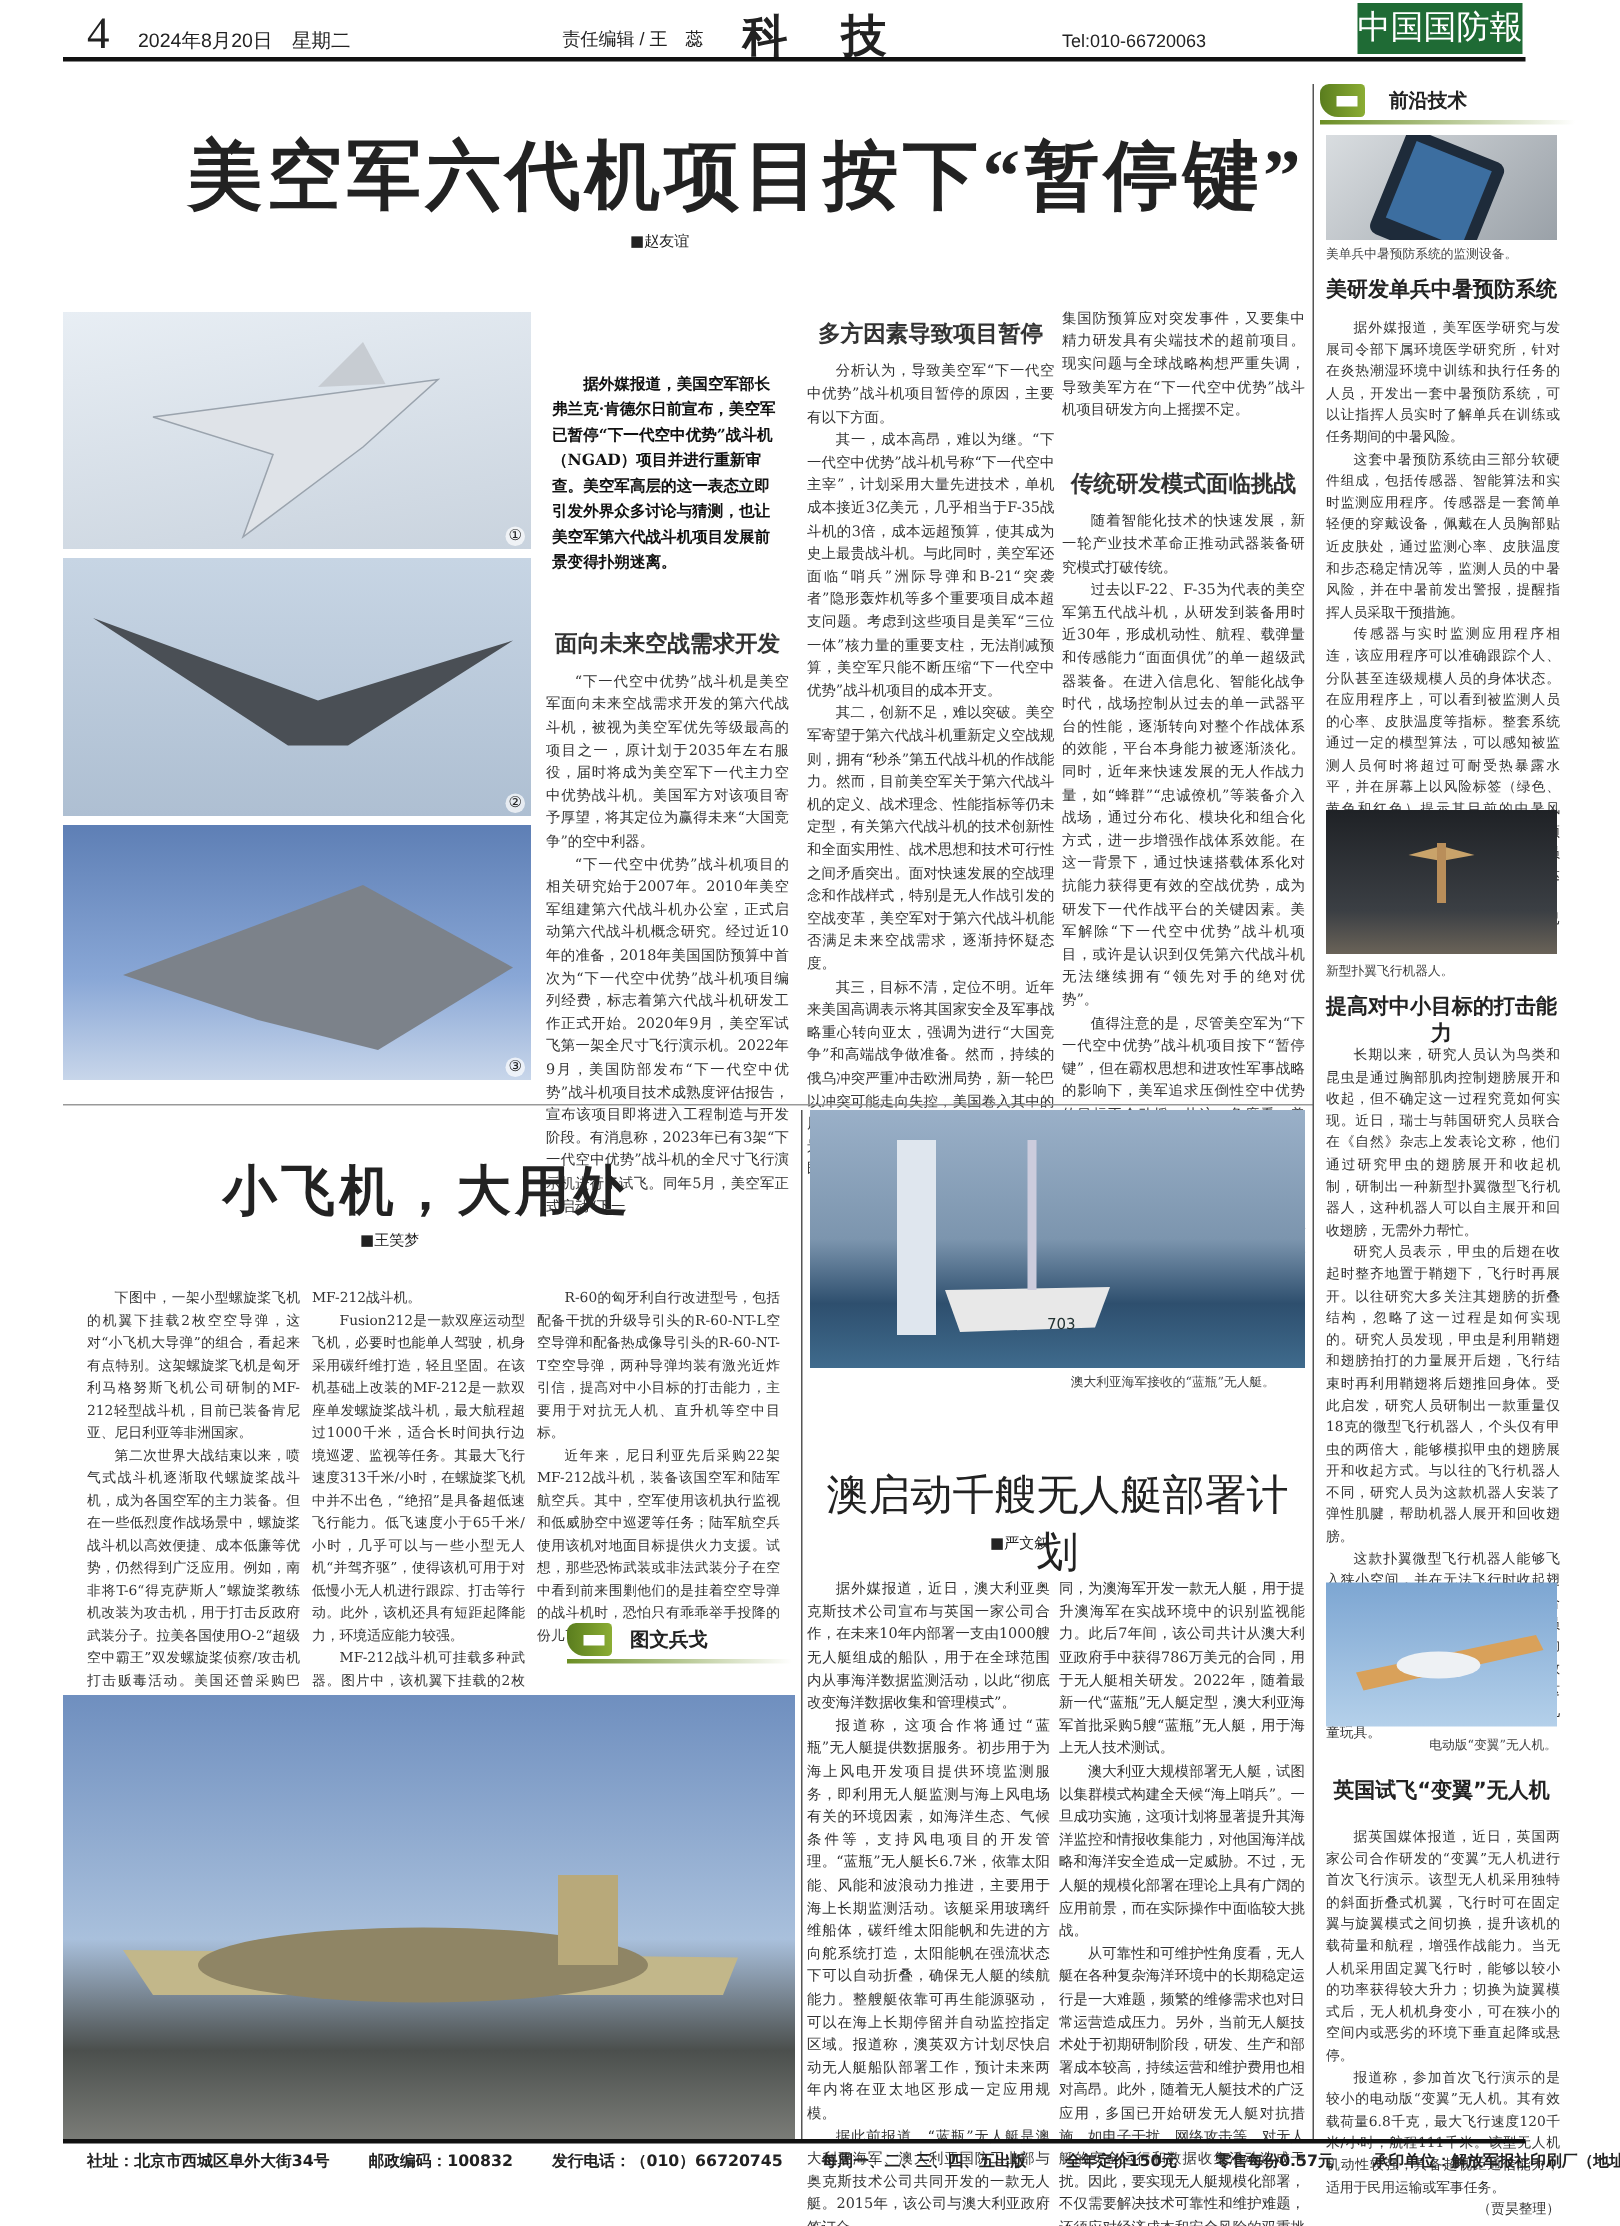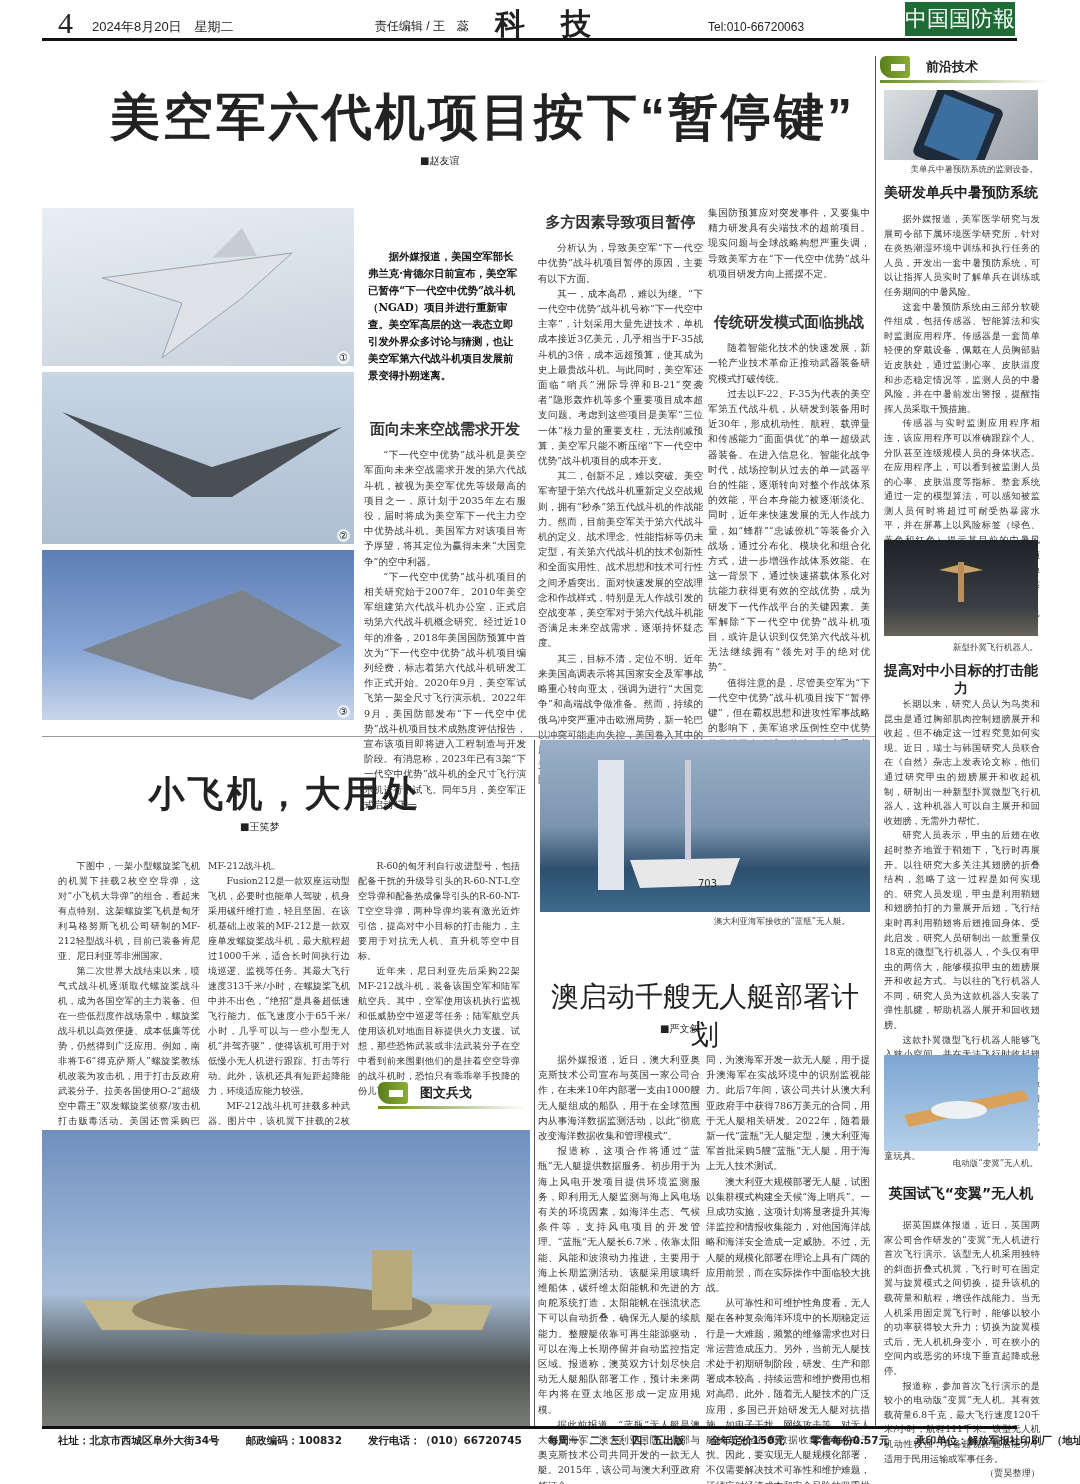--- a/index.html
+++ b/index.html
@@ -5,35 +5,35 @@
 *{box-sizing:border-box;margin:0;padding:0}
 body{width:1080px;height:1484px;background:#fff;font-family:"DejaVu Serif",serif;color:#222;position:relative;overflow:hidden}
 .abs{position:absolute}
 .hdr-num{left:58px;top:6px;font-size:30px;font-family:"Liberation Serif",serif}
 .hdr-date{left:92px;top:18px;font-size:13px;font-family:"Liberation Sans",sans-serif}
 .hdr-editor{left:375px;top:18px;font-size:12px;font-family:"Liberation Sans",sans-serif}
 .hdr-sec{left:495px;top:4px;font-size:30px;font-weight:bold;font-family:"DejaVu Sans",sans-serif;letter-spacing:36px}
 .hdr-tel{left:708px;top:20px;font-size:12px;font-family:"Liberation Sans",sans-serif}
 .masthead{left:905px;top:2px;width:110px;height:34px;background:#1f6b35;color:#fff;font-size:22px;text-align:center;line-height:34px;font-family:"DejaVu Serif",serif}
 .hdr-rule{left:42px;top:38px;width:975px;height:3px;background:#111}
-.main-title{left:110px;top:84px;width:760px;text-align:left;font-size:50px;font-weight:bold;font-family:Liberation Sans, sans-serif;letter-spacing:3px}
+.main-title{left:110px;top:84px;width:760px;text-align:right;font-size:50px;font-weight:bold;font-family:Liberation Serif, serif;letter-spacing:3px}
 .byline{font-size:10px;text-align:left}
 .byline::before{content:"■";}
 .col{font-size:9.6px;line-height:15.2px;text-align:justify;color:#333}
 .col p{text-indent:2em}
 .sub{font-size:15px;font-weight:bold;text-align:center;font-family:"DejaVu Sans",sans-serif;margin:10px 0}
 .img{background:#cdd6df;overflow:hidden}
 .lead{font-weight:bold;font-size:10.4px;line-height:17px;color:#111}
 .vrule{background:#555;width:1px}
 .sidebar-hd{left:880px;top:56px;width:170px;height:28px}
 .g-logo{width:30px;height:22px;background:linear-gradient(90deg,#5a7d1e,#8bad34);border-radius:6px 3px 3px 12px;position:relative}
 .g-logo::after{content:"";position:absolute;left:11px;top:8px;width:14px;height:7px;background:#fff}
 .tag-text{font-weight:bold;font-size:13px;font-family:"DejaVu Sans",sans-serif}
 .tag-bar{height:3px;background:linear-gradient(90deg,#6b8e23,#fff)}
-.cap{font-size:8.5px;color:#444;text-align:right}
+.cap{font-size:8.5px;color:#444;text-align:left}
 .side-title{font-size:14px;font-weight:bold;text-align:center;font-family:"DejaVu Sans",sans-serif}
 .footer-rule{left:42px;top:1426px;width:975px;height:3px;background:#111}
 .footer{left:58px;top:1434px;font-size:10.5px;font-weight:bold;font-family:"DejaVu Sans",sans-serif;display:flex;gap:26px;white-space:nowrap}
 .marker{font-size:10px;color:#222;font-family:"DejaVu Sans",sans-serif;right:4px;bottom:2px;position:absolute;background:rgba(255,255,255,.7);border-radius:50%;width:13px;height:13px;text-align:center;line-height:13px}
 </style>
 </head>
 <body>
 
 <div class="abs hdr-num">4</div>
 <div class="abs hdr-date">2024年8月20日　星期二</div>

